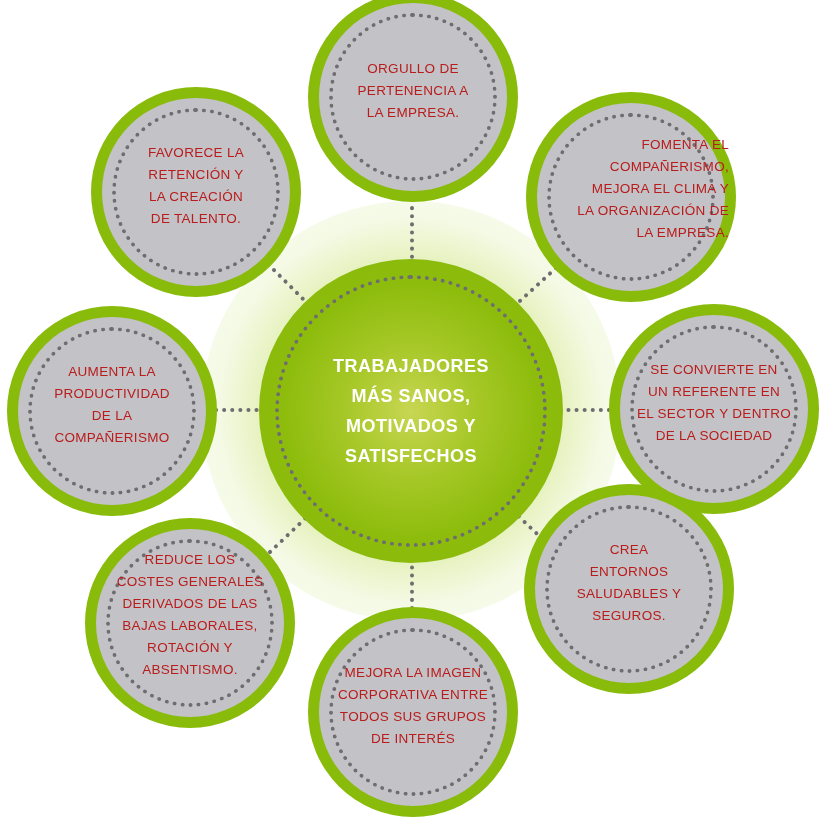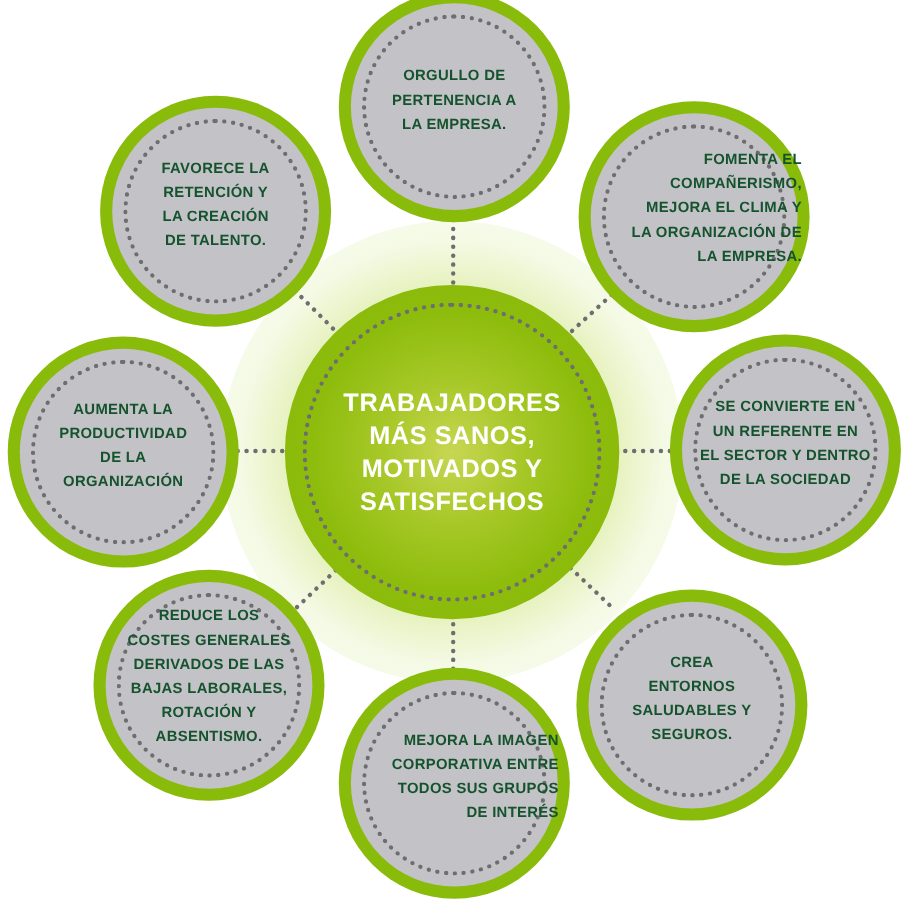--- a/index.html
+++ b/index.html
@@ -51,21 +51,21 @@
       box-sizing: border-box;
     }
     .center-text {
       position: absolute;
       left: 50%; top: 50%;
       width: 240px;
       transform: translate(-50%, -50%);
       color: #ffffff;
       text-align: center;
       font-weight: bold;
-      font-size: 23px;
+      font-size: 18px;
       line-height: 30px;
       letter-spacing: 0.5px;
       white-space: pre-line;
     }
     .node {
       position: absolute;
       width: 210px; height: 210px;
       margin-left: -105px; margin-top: -105px;
       border-radius: 50%;
       background: #88bb0a;
@@ -85,23 +85,23 @@
       margin-left: -84px; margin-top: -84px;
       border-radius: 50%;
       border: 4px dotted #6e6e70;
       box-sizing: border-box;
     }
     .node-text {
       position: absolute;
       left: 50%; top: 50%;
       width: 180px;
       transform: translate(-50%, -50%);
-      color: #14532d;
+      color: #b91c1c;
       text-align: center;
-      font-weight: bold;
+      font-weight: normal;
       font-size: 13.5px;
       line-height: 22px;
       letter-spacing: 0.3px;
       white-space: pre-line;
     }
   </style>
 </head>
 <body>
 
 <div id="diagram">
@@ -152,34 +152,34 @@
   <div class="node" style="left:714px; top:409px;">
     <div class="node-inner">
       <div class="node-ring"></div>
       <div class="node-text" style="top:47%; width:186px;">SE CONVIERTE EN
 UN REFERENTE EN
 EL SECTOR Y DENTRO
 DE LA SOCIEDAD</div>
     </div>
   </div>
 
-  <div class="node" style="left:629px; top:641px;">
+  <div class="node" style="left:629px; top:589px;">
     <div class="node-inner">
       <div class="node-ring"></div>
       <div class="node-text" style="top:47%;">CREA
 ENTORNOS
 SALUDABLES Y
 SEGUROS.</div>
     </div>
   </div>
 
   <div class="node" style="left:413px; top:712px;">
     <div class="node-inner">
       <div class="node-ring"></div>
-      <div class="node-text" style="top:47%; width:190px;text-align:right;">MEJORA LA IMAGEN
+      <div class="node-text" style="top:47%; width:190px;">MEJORA LA IMAGEN
 CORPORATIVA ENTRE
 TODOS SUS GRUPOS
 DE INTERÉS</div>
     </div>
   </div>
 
   <div class="node" style="left:190px; top:623px;">
     <div class="node-inner">
       <div class="node-ring"></div>
       <div class="node-text" style="top:46%; width:186px;text-align:center;">REDUCE LOS
@@ -190,21 +190,21 @@
 ABSENTISMO.</div>
     </div>
   </div>
 
   <div class="node" style="left:112px; top:411px;">
     <div class="node-inner">
       <div class="node-ring"></div>
       <div class="node-text" style="top:47%;">AUMENTA LA
 PRODUCTIVIDAD
 DE LA
-ORGANIZACIÓN</div>
+COMPAÑERISMO</div>
     </div>
   </div>
 
   <div class="node" style="left:196px; top:192px;">
     <div class="node-inner">
       <div class="node-ring"></div>
       <div class="node-text" style="top:47%;">FAVORECE LA
 RETENCIÓN Y
 LA CREACIÓN
 DE TALENTO.</div>

